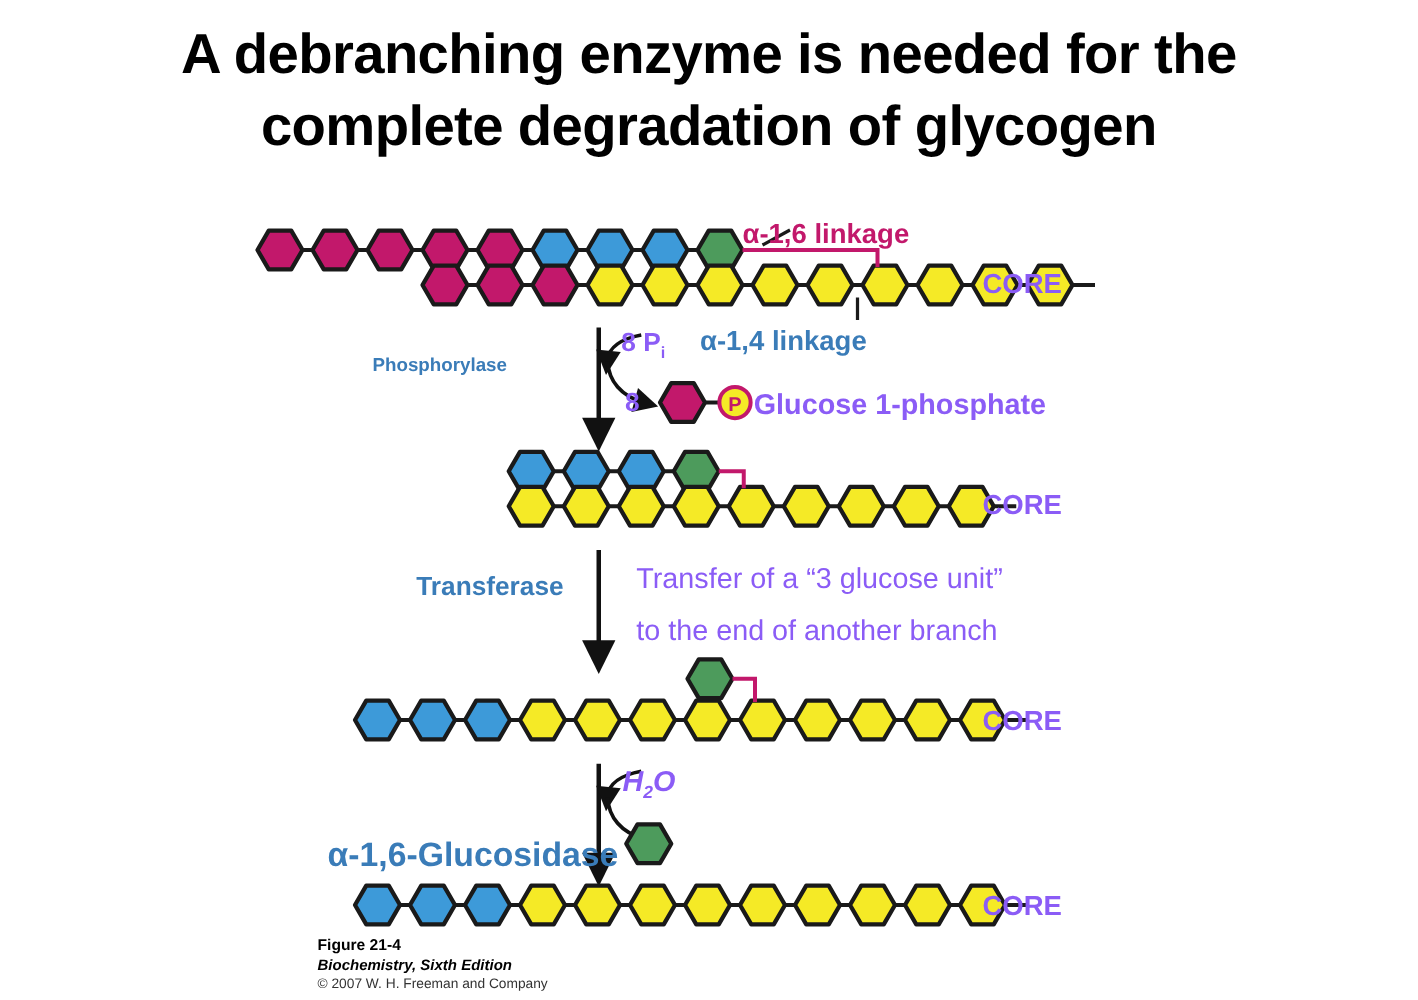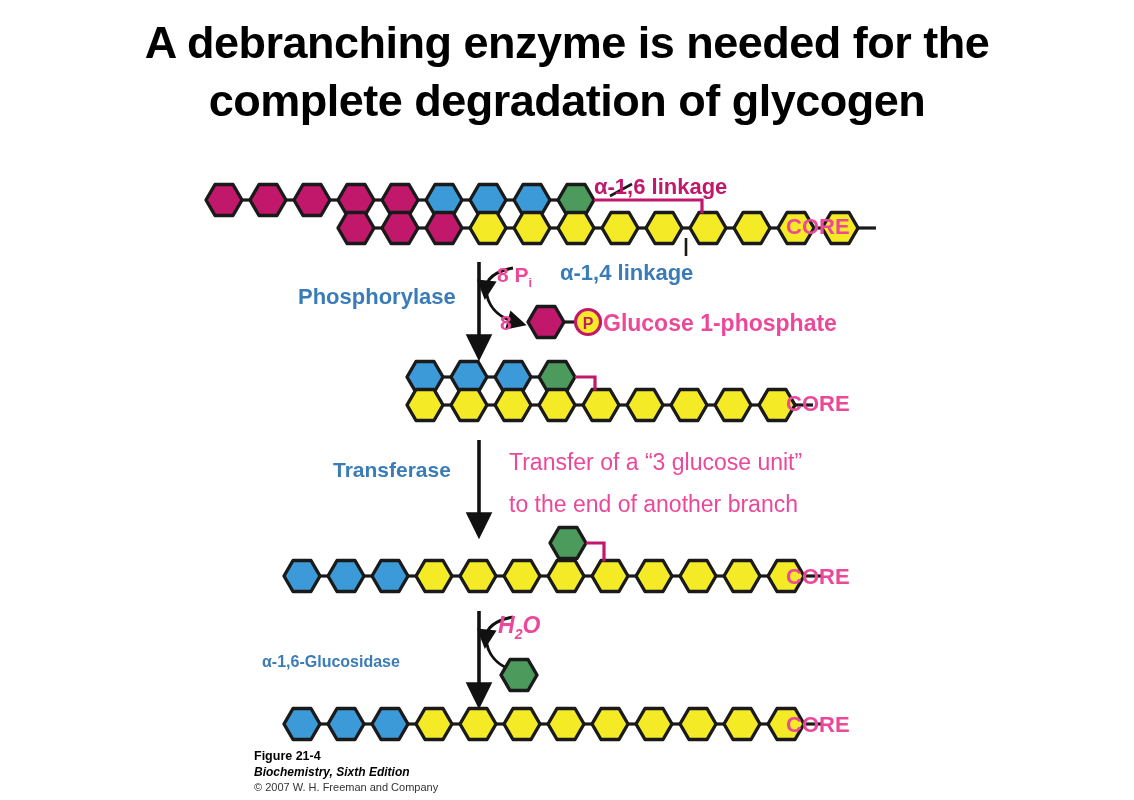--- a/index.html
+++ b/index.html
@@ -47,21 +47,21 @@
   }
   .lbl-blue {
     color: #3A7CB8;
     font-weight: bold;
   }
   .lbl-magenta {
     color: #C2186B;
     font-weight: bold;
   }
   .lbl-black {
-    color: #ec4899;
+    color: #8b5cf6;
   }
   .footer {
     position: absolute;
     left: 210px;
     top: 748px;
     line-height: 1.32;
     margin-left: 44px;
   }
   .footer .f1 {
     font-size: 12.5px;
@@ -232,39 +232,39 @@
         <line x1="804" y1="724" x2="822" y2="724" stroke="#1a1a1a" stroke-width="3.2" stroke-linecap="butt"></line>
       </g>
   </svg>
 
   <div class="lbl lbl-magenta" style="left:594px; top:174px; font-size:22px;">α-1,6 linkage</div>
 
   <div class="lbl lbl-blue" style="left:560px; top:260px; font-size:22px;">α-1,4 linkage</div>
 
   <div class="lbl lbl-black" style="left:786px; top:214px; font-size:22px; font-weight:bold;">CORE</div>
 
-  <div class="lbl lbl-blue" style="left:298px; top:284px; font-size:22px;">Phosphorylase</div>
+  <div class="lbl lbl-blue" style="left:298px; top:284px; font-size:15px;">Phosphorylase</div>
 
   <div class="lbl lbl-black" style="left:497px; top:263px; font-size:21px; font-weight:bold;"><span>8 P</span><sub style="font-size:13px;">i</sub></div>
 
   <div class="lbl lbl-black" style="left:500px; top:311px; font-size:21px; font-weight:bold;">8</div>
 
   <div class="lbl lbl-black" style="left:603px; top:310px; font-size:23px; font-weight:bold;">Glucose 1-phosphate</div>
 
   <div class="lbl lbl-black" style="left:786px; top:391px; font-size:22px; font-weight:bold;">CORE</div>
 
   <div class="lbl lbl-blue" style="left:333px; top:458px; font-size:21px;">Transferase</div>
 
   <div class="lbl lbl-black" style="left:509px; top:449px; font-size:23px;">Transfer of a “3 glucose unit”</div>
 
   <div class="lbl lbl-black" style="left:509px; top:479px; font-size:23px;margin-top:12px;">to the end of another branch</div>
 
   <div class="lbl lbl-black" style="left:786px; top:564px; font-size:22px; font-weight:bold;">CORE</div>
 
-  <div class="lbl lbl-blue" style="left:262px; top:653px; font-size:16px;">α-1,6-Glucosidase</div>
+  <div class="lbl lbl-blue" style="left:262px; top:669px; font-size:27px;">α-1,6-Glucosidase</div>
 
   <div class="lbl lbl-black" style="left:498px; top:612px; font-size:23px; font-weight:bold;font-style:italic;"><span>H</span><sub style="font-size:14px;">2</sub><span>O</span></div>
 
   <div class="lbl lbl-black" style="left:786px; top:712px; font-size:22px; font-weight:bold;">CORE</div>
 
   <div class="footer">
     <div class="f1">Figure 21-4</div>
     <div class="f2">Biochemistry, Sixth Edition</div>
     <div class="f3">© 2007 W. H. Freeman and Company</div>
   </div>

